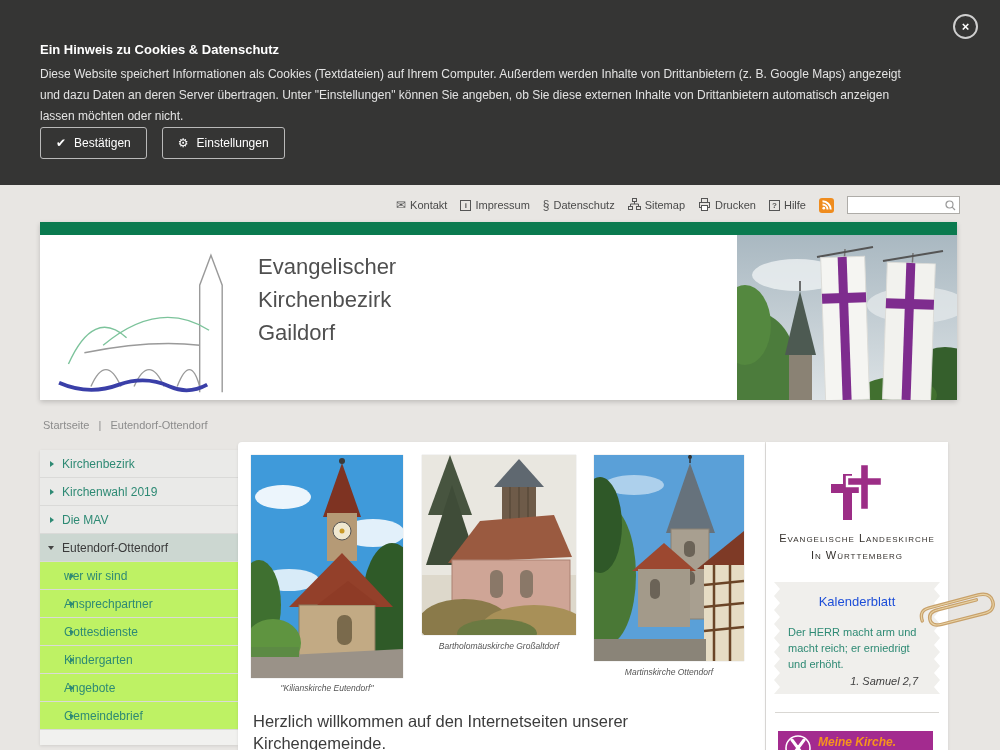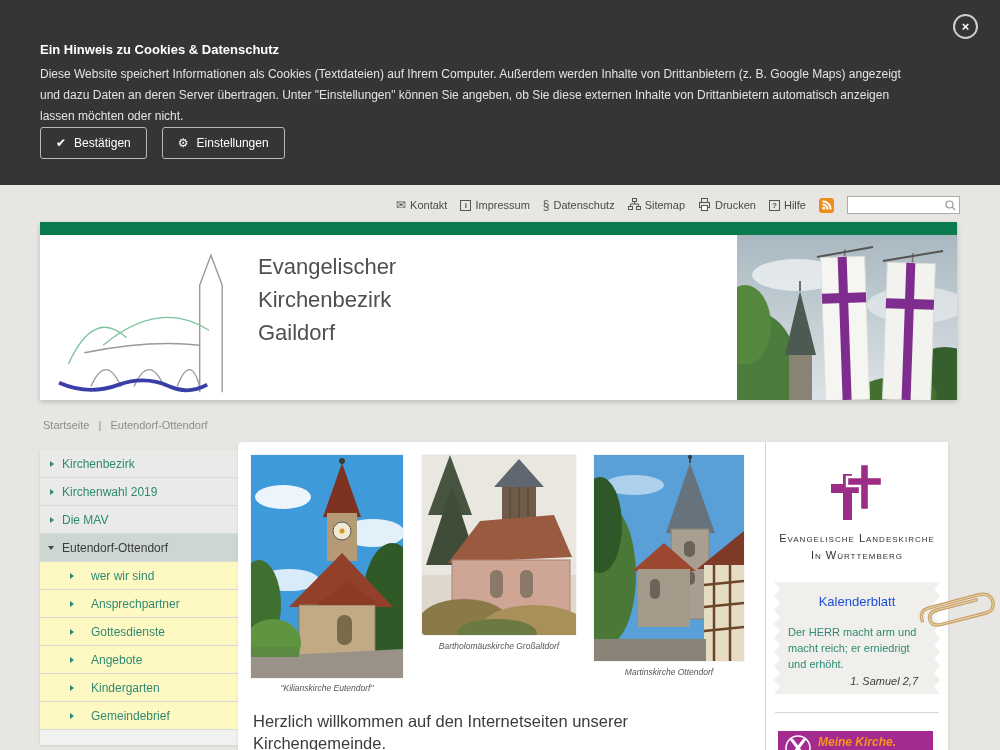--- a/index.html
+++ b/index.html
@@ -25,21 +25,21 @@
 
   
   .breadcrumb { position:absolute; left:43px; top:419px; font-size:11px; color:#8c8c8c; }
   .breadcrumb span { cursor:pointer; }
   .crumb-sep { margin:0 6px; cursor:default; }
 
   
   .sidebar { position:absolute; left:40px; top:450px; width:198px; background:#ebebea; box-shadow:0 1px 3px rgba(0,0,0,.1); }
   .mi { position:relative; height:28px; display:flex; align-items:center; font-size:12px; color:#2e8a74; border-bottom:1px solid #dadad8; cursor:pointer; background:#eaeae8; }
   .mi.l0 { padding-left:22px; }
-  .mi.l1 { padding-left:51px; background:#fef9c3; }
+  .mi.l1 { padding-left:24px; background:#bef264; }
   .mi.active { background:#ccd7d1; color:#3a3a3a; }
   .mi .tri-r { position:absolute; left:10px; width:0; height:0; border-left:4px solid #2e8a74; border-top:3.5px solid transparent; border-bottom:3.5px solid transparent; }
   .mi.l1 .tri-r { left:30px; }
   .mi .tri-d { position:absolute; left:8px; width:0; height:0; border-top:4px solid #444; border-left:3.5px solid transparent; border-right:3.5px solid transparent; }
   .mi.stub { height:15px; border-bottom:none; background:#f1f1ef; cursor:default; }
 
   
   .content { position:absolute; left:238px; top:442px; width:527px; height:360px; background:#fff; border-radius:4px 0 0 0; box-shadow:0 1px 3px rgba(0,0,0,.1); }
   .fig { position:absolute; cursor:pointer; }
   .fig svg { display:block; box-shadow:0 0 1px rgba(0,0,0,.25); }
@@ -218,25 +218,25 @@
     <div class="mi l1">
         <span class="tri-r"></span>
         <span>Ansprechpartner</span>
       </div>
     <div class="mi l1">
         <span class="tri-r"></span>
         <span>Gottesdienste</span>
       </div>
     <div class="mi l1">
         <span class="tri-r"></span>
+        <span>Kindergarten</span>
+      </div>
+    <div class="mi l1">
+        <span class="tri-r"></span>
         <span>Angebote</span>
-      </div>
-    <div class="mi l1">
-        <span class="tri-r"></span>
-        <span>Kindergarten</span>
       </div>
     <div class="mi l1">
         <span class="tri-r"></span>
         <span>Gemeindebrief</span>
       </div>
     <div class="mi stub"></div>
   </div>
 
   <div class="content">
 

